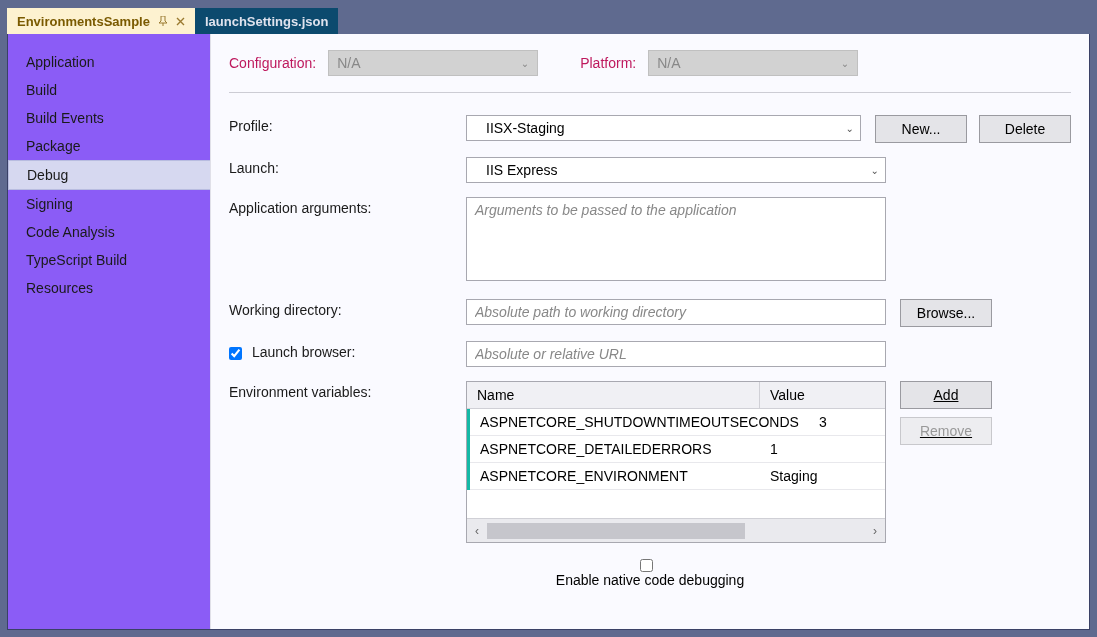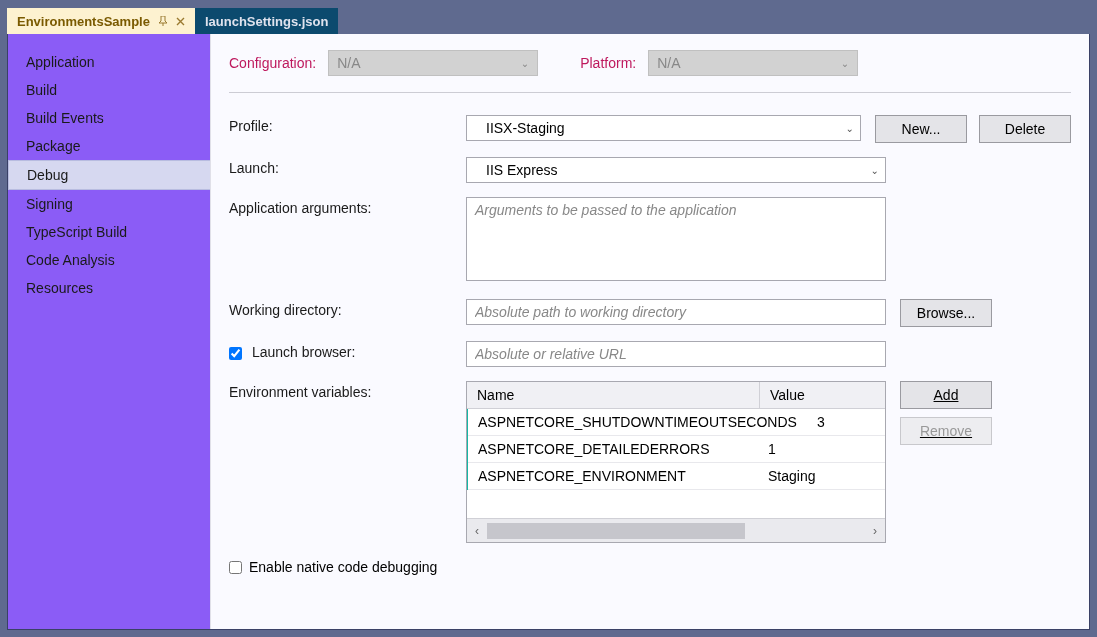--- a/index.html
+++ b/index.html
@@ -30,29 +30,29 @@
     .input-box { width: 100%; height: 26px; border: 1px solid #a8a8b0; background: #fff; padding: 0 8px; font-size: 14px; color: #888; font-style: italic; font-family: inherit; }
     .btn-col { margin-left: 14px; display: flex; flex-direction: column; gap: 8px; text-decoration: underline; }
     .btn-row { margin-left: 14px; display: flex; gap: 12px; }
     .btn { width: 92px; height: 28px; border: 1px solid #9a9aa0; background: #e4e4e8; font-size: 14px; cursor: pointer; text-align: center; }
     .btn.disabled { color: #999; background: #ededf0; border-color: #c8c8cc; cursor: default; }
     .env-table { width: 420px; border: 1px solid #a8a8b0; background: #fff; }
     .env-header { display: flex; background: #f0f0f4; border-bottom: 1px solid #d0d0d6; }
     .env-header-cell { padding: 5px 10px; font-size: 14px; border-right: 1px solid #d0d0d6; }
     .env-header-cell:first-child { flex: 0 0 293px; }
     .env-header-cell:last-child { flex: 1; border-right: none; }
-    .env-body { border-left: 1px solid #14b8a6; }
+    .env-body { border-left: 3px solid #14b8a6; }
     .env-row { display: flex; border-bottom: 1px solid #e8e8ec; }
     .env-cell { padding: 5px 10px; font-size: 14px; }
     .env-cell:first-child { flex: 0 0 290px; }
     .env-cell:last-child { flex: 1; }
     .scroll-row { height: 24px; background: #eaeaee; border-top: 1px solid #d0d0d6; display: flex; align-items: center; margin-top: 28px; }
     .scroll-btn { width: 20px; height: 100%; display: flex; align-items: center; justify-content: center; color: #666; font-size: 12px; cursor: pointer; }
     .scroll-thumb { width: 258px; height: 16px; background: #c6c6cc; margin-left: 0; }
-    .checkbox-row { display: flex; align-items: center; margin-top: 16px; font-size: 14px; }
+    .checkbox-row { display: flex; align-items: center; margin-top: 16px; font-size: 14px; flex-direction: column; }
     .checkbox-row input { margin-right: 7px; }
     input::placeholder, textarea::placeholder { color: #888; font-style: italic; }
   </style>
 </head>
 <body>
 
 <div class="outer">
   <div class="tabs">
     <div class="tab active">
       <span>EnvironmentsSample</span>
@@ -73,22 +73,22 @@
   </div>
 
   <div class="content">
     <div class="sidebar">
       <div class="sidebar-item">Application</div>
       <div class="sidebar-item">Build</div>
       <div class="sidebar-item">Build Events</div>
       <div class="sidebar-item">Package</div>
       <div class="sidebar-item selected">Debug</div>
       <div class="sidebar-item">Signing</div>
+      <div class="sidebar-item">Code Analysis</div>
       <div class="sidebar-item">TypeScript Build</div>
-      <div class="sidebar-item">Code Analysis</div>
       <div class="sidebar-item">Resources</div>
     </div>
 
     <div class="main">
       <div class="top-row">
         <span class="top-label">Configuration:</span>
         <div class="top-select">
           <span>N/A</span>
           <span class="chev">⌄</span>
         </div>

